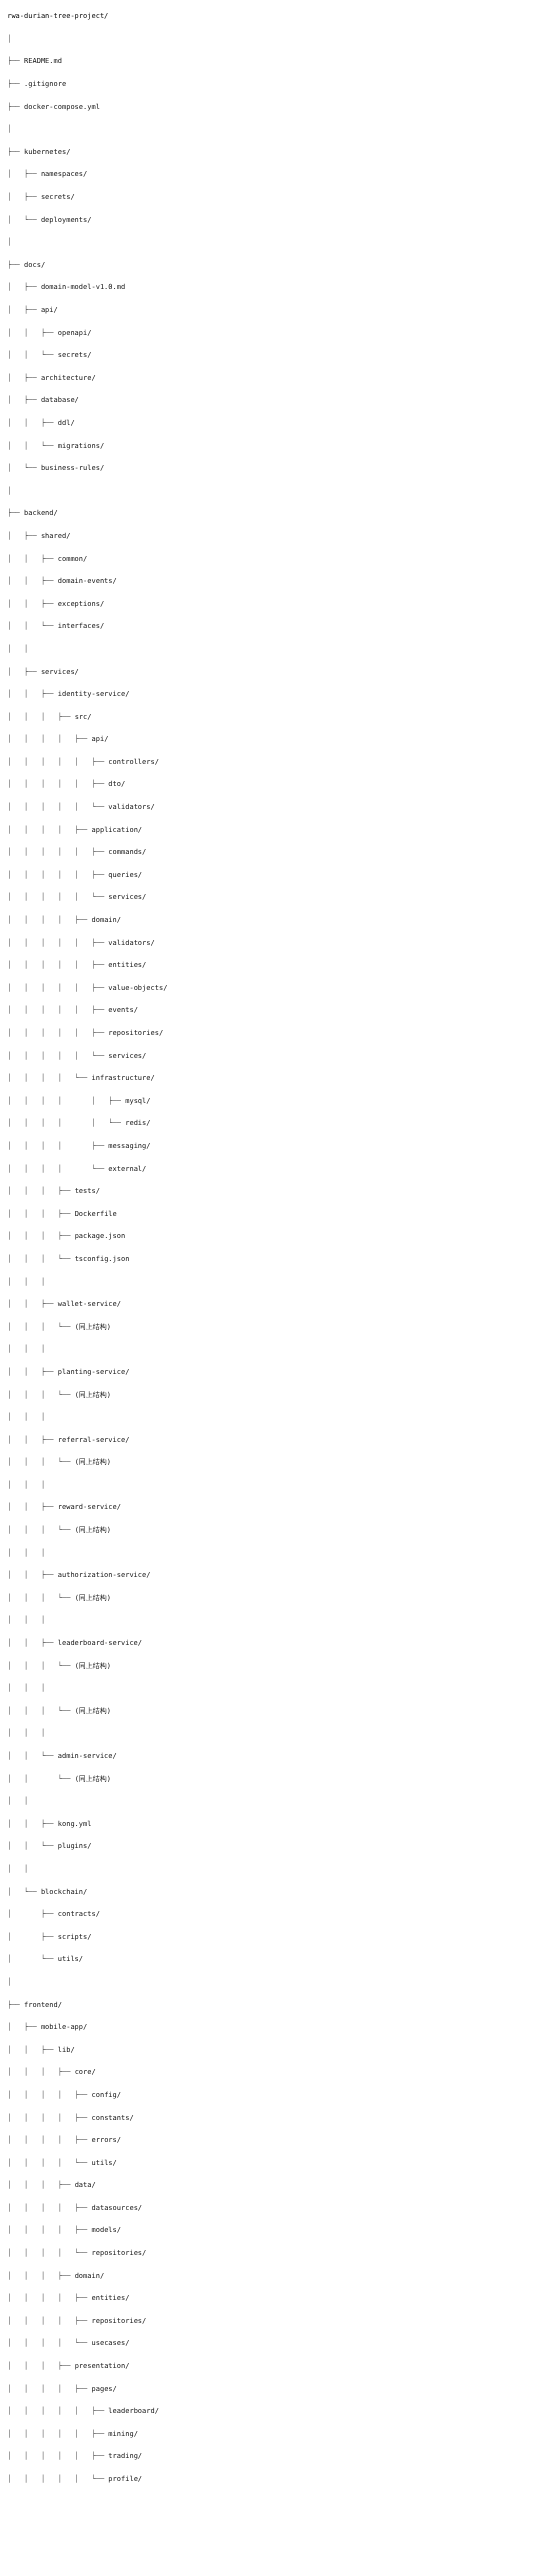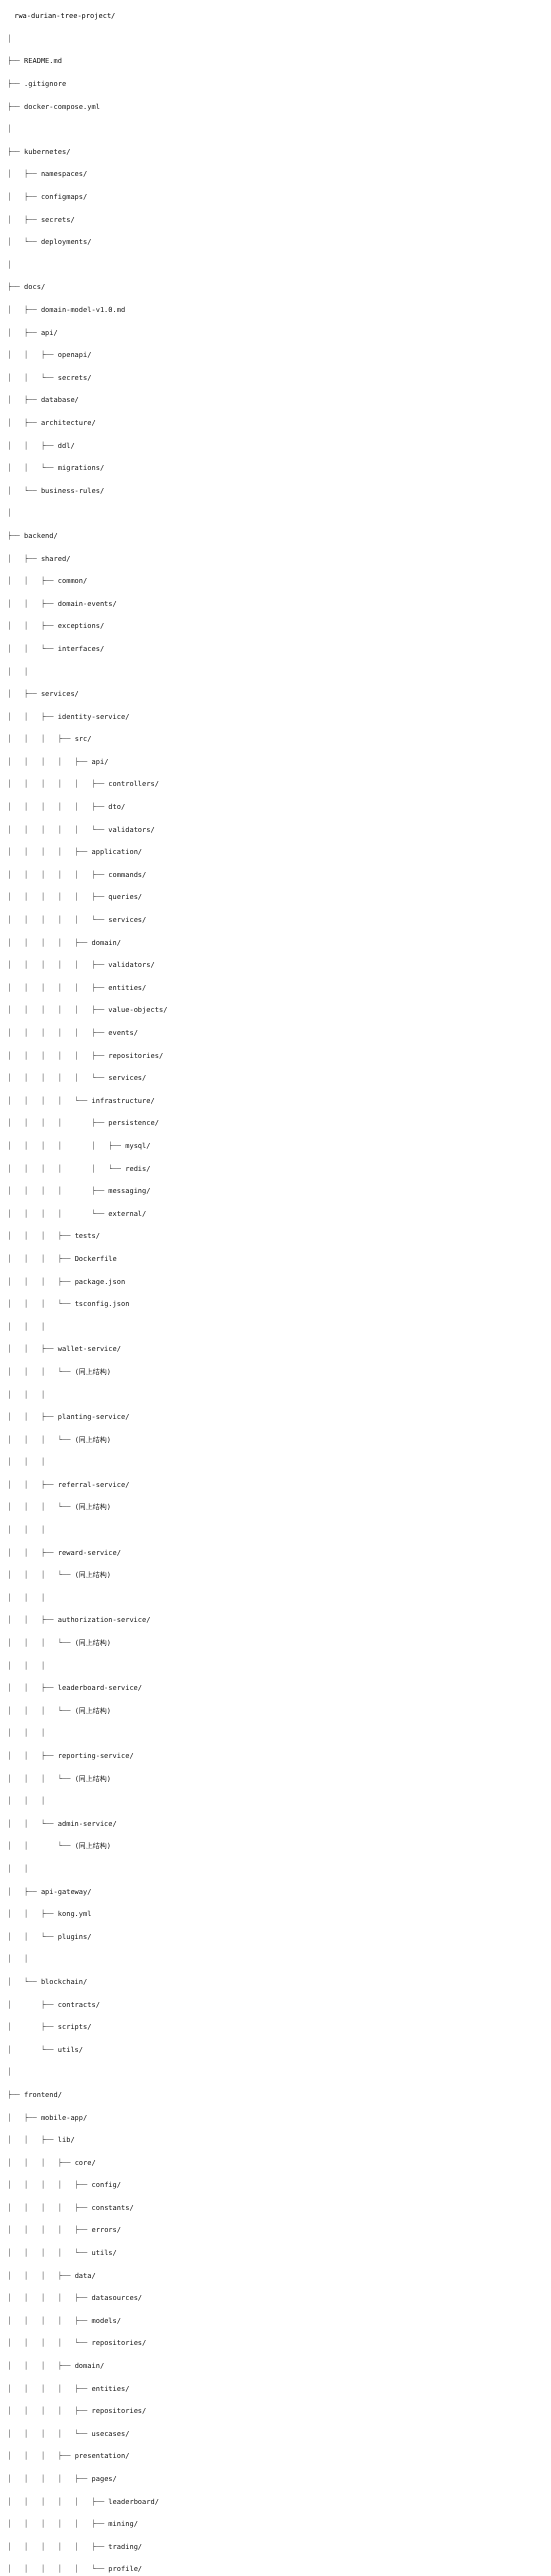--- a/index.html
+++ b/index.html
@@ -24,45 +24,43 @@
     white-space: pre;
   }
   .pre {
     color: #555555;
   }
   .name {
     color: #111111;
   }
   .root .name {
     color: #000000;
-    margin-left: 7px;
   }
 </style>
 </head>
 <body>
 
 <div id="tree"><span class="row root"><span class="pre"></span><span class="name">rwa-durian-tree-project/</span></span>
 <span class="row"><span class="pre">│</span></span>
 <span class="row"><span class="pre">├── </span><span class="name">README.md</span></span>
 <span class="row"><span class="pre">├── </span><span class="name">.gitignore</span></span>
 <span class="row"><span class="pre">├── </span><span class="name">docker-compose.yml</span></span>
 <span class="row"><span class="pre">│</span></span>
 <span class="row"><span class="pre">├── </span><span class="name">kubernetes/</span><span>                                                                                                                        </span></span>
 <span class="row"><span class="pre">│   ├── </span><span class="name">namespaces/</span></span>
-<span class="row"><span class="pre">│   ├── </span><span class="name">configmaps/</span></span>
 <span class="row"><span class="pre">│   ├── </span><span class="name">secrets/</span></span>
 <span class="row"><span class="pre">│   └── </span><span class="name">deployments/</span></span>
 <span class="row"><span class="pre">│</span></span>
 <span class="row"><span class="pre">├── </span><span class="name">docs/</span><span>                                                                                                                              </span></span>
 <span class="row"><span class="pre">│   ├── </span><span class="name">domain-model-v1.0.md</span><span>                                                                                                           </span></span>
 <span class="row"><span class="pre">│   ├── </span><span class="name">api/</span><span>                                                                                                                           </span></span>
 <span class="row"><span class="pre">│   │   ├── </span><span class="name">openapi/</span><span>                                                                                                                   </span></span>
 <span class="row"><span class="pre">│   │   └── </span><span class="name">secrets/</span><span>                                                                                                                   </span></span>
+<span class="row"><span class="pre">│   ├── </span><span class="name">architecture/</span><span>                                                                                                                  </span></span>
 <span class="row"><span class="pre">│   ├── </span><span class="name">database/</span><span>                                                                                                                      </span></span>
-<span class="row"><span class="pre">│   ├── </span><span class="name">architecture/</span><span>                                                                                                                  </span></span>
 <span class="row"><span class="pre">│   │   ├── </span><span class="name">ddl/</span><span>                                                                                                                       </span></span>
 <span class="row"><span class="pre">│   │   └── </span><span class="name">migrations/</span><span>                                                                                                                </span></span>
 <span class="row"><span class="pre">│   └── </span><span class="name">business-rules/</span><span>                                                                                                                </span></span>
 <span class="row"><span class="pre">│</span></span>
 <span class="row"><span class="pre">├── </span><span class="name">backend/</span><span>                                                                                                                           </span></span>
 <span class="row"><span class="pre">│   ├── </span><span class="name">shared/</span><span>                                                                                                                        </span></span>
 <span class="row"><span class="pre">│   │   ├── </span><span class="name">common/</span><span>                                                                                                                    </span></span>
 <span class="row"><span class="pre">│   │   ├── </span><span class="name">domain-events/</span><span>                                                                                                             </span></span>
 <span class="row"><span class="pre">│   │   ├── </span><span class="name">exceptions/</span><span>                                                                                                                </span></span>
 <span class="row"><span class="pre">│   │   └── </span><span class="name">interfaces/</span><span>                                                                                                                </span></span>
@@ -79,21 +77,20 @@
 <span class="row"><span class="pre">│   │   │   │   │   ├── </span><span class="name">queries/</span></span>
 <span class="row"><span class="pre">│   │   │   │   │   └── </span><span class="name">services/</span></span>
 <span class="row"><span class="pre">│   │   │   │   ├── </span><span class="name">domain/</span><span>                                                                                                            </span></span>
 <span class="row"><span class="pre">│   │   │   │   │   ├── </span><span class="name">validators/</span></span>
 <span class="row"><span class="pre">│   │   │   │   │   ├── </span><span class="name">entities/</span></span>
 <span class="row"><span class="pre">│   │   │   │   │   ├── </span><span class="name">value-objects/</span></span>
 <span class="row"><span class="pre">│   │   │   │   │   ├── </span><span class="name">events/</span></span>
 <span class="row"><span class="pre">│   │   │   │   │   ├── </span><span class="name">repositories/</span></span>
 <span class="row"><span class="pre">│   │   │   │   │   └── </span><span class="name">services/</span></span>
 <span class="row"><span class="pre">│   │   │   │   └── </span><span class="name">infrastructure/</span><span>                                                                                                    </span></span>
-<span class="row"><span class="pre">│   │   │   │       ├── </span><span class="name">persistence/</span></span>
 <span class="row"><span class="pre">│   │   │   │       │   ├── </span><span class="name">mysql/</span></span>
 <span class="row"><span class="pre">│   │   │   │       │   └── </span><span class="name">redis/</span></span>
 <span class="row"><span class="pre">│   │   │   │       ├── </span><span class="name">messaging/</span></span>
 <span class="row"><span class="pre">│   │   │   │       └── </span><span class="name">external/</span></span>
 <span class="row"><span class="pre">│   │   │   ├── </span><span class="name">tests/</span></span>
 <span class="row"><span class="pre">│   │   │   ├── </span><span class="name">Dockerfile</span></span>
 <span class="row"><span class="pre">│   │   │   ├── </span><span class="name">package.json</span></span>
 <span class="row"><span class="pre">│   │   │   └── </span><span class="name">tsconfig.json</span></span>
 <span class="row"><span class="pre">│   │   │</span></span>
 <span class="row"><span class="pre">│   │   ├── </span><span class="name">wallet-service/</span><span>                                                                                                            </span></span>
@@ -107,27 +104,25 @@
 <span class="row"><span class="pre">│   │   │</span></span>
 <span class="row"><span class="pre">│   │   ├── </span><span class="name">reward-service/</span><span>                                                                                                            </span></span>
 <span class="row"><span class="pre">│   │   │   └── </span><span class="name">(同上结构)</span></span>
 <span class="row"><span class="pre">│   │   │</span></span>
 <span class="row"><span class="pre">│   │   ├── </span><span class="name">authorization-service/</span><span>                                                                                                     </span></span>
 <span class="row"><span class="pre">│   │   │   └── </span><span class="name">(同上结构)</span></span>
 <span class="row"><span class="pre">│   │   │</span></span>
 <span class="row"><span class="pre">│   │   ├── </span><span class="name">leaderboard-service/</span><span>                                                                                                       </span></span>
 <span class="row"><span class="pre">│   │   │   └── </span><span class="name">(同上结构)</span></span>
 <span class="row"><span class="pre">│   │   │</span></span>
-<span class="row"><span class="pre">│   │   ├── </span><span class="name">reporting-service/</span><span>                                                                                                         </span></span>
 <span class="row"><span class="pre">│   │   │   └── </span><span class="name">(同上结构)</span></span>
 <span class="row"><span class="pre">│   │   │</span></span>
 <span class="row"><span class="pre">│   │   └── </span><span class="name">admin-service/</span><span>                                                                                                             </span></span>
 <span class="row"><span class="pre">│   │       └── </span><span class="name">(同上结构)</span></span>
 <span class="row"><span class="pre">│   │</span></span>
-<span class="row"><span class="pre">│   ├── </span><span class="name">api-gateway/</span><span>                                                                                                                   </span></span>
 <span class="row"><span class="pre">│   │   ├── </span><span class="name">kong.yml</span></span>
 <span class="row"><span class="pre">│   │   └── </span><span class="name">plugins/</span></span>
 <span class="row"><span class="pre">│   │</span></span>
 <span class="row"><span class="pre">│   └── </span><span class="name">blockchain/</span><span>                                                                                                                    </span></span>
 <span class="row"><span class="pre">│       ├── </span><span class="name">contracts/</span><span>                                                                                                                 </span></span>
 <span class="row"><span class="pre">│       ├── </span><span class="name">scripts/</span><span>                                                                                                                   </span></span>
 <span class="row"><span class="pre">│       └── </span><span class="name">utils/</span><span>                                                                                                                     </span></span>
 <span class="row"><span class="pre">│</span></span>
 <span class="row"><span class="pre">├── </span><span class="name">frontend/</span><span>                                                                                                                          </span></span>
 <span class="row"><span class="pre">│   ├── </span><span class="name">mobile-app/</span><span>                                                                                                                    </span></span>

